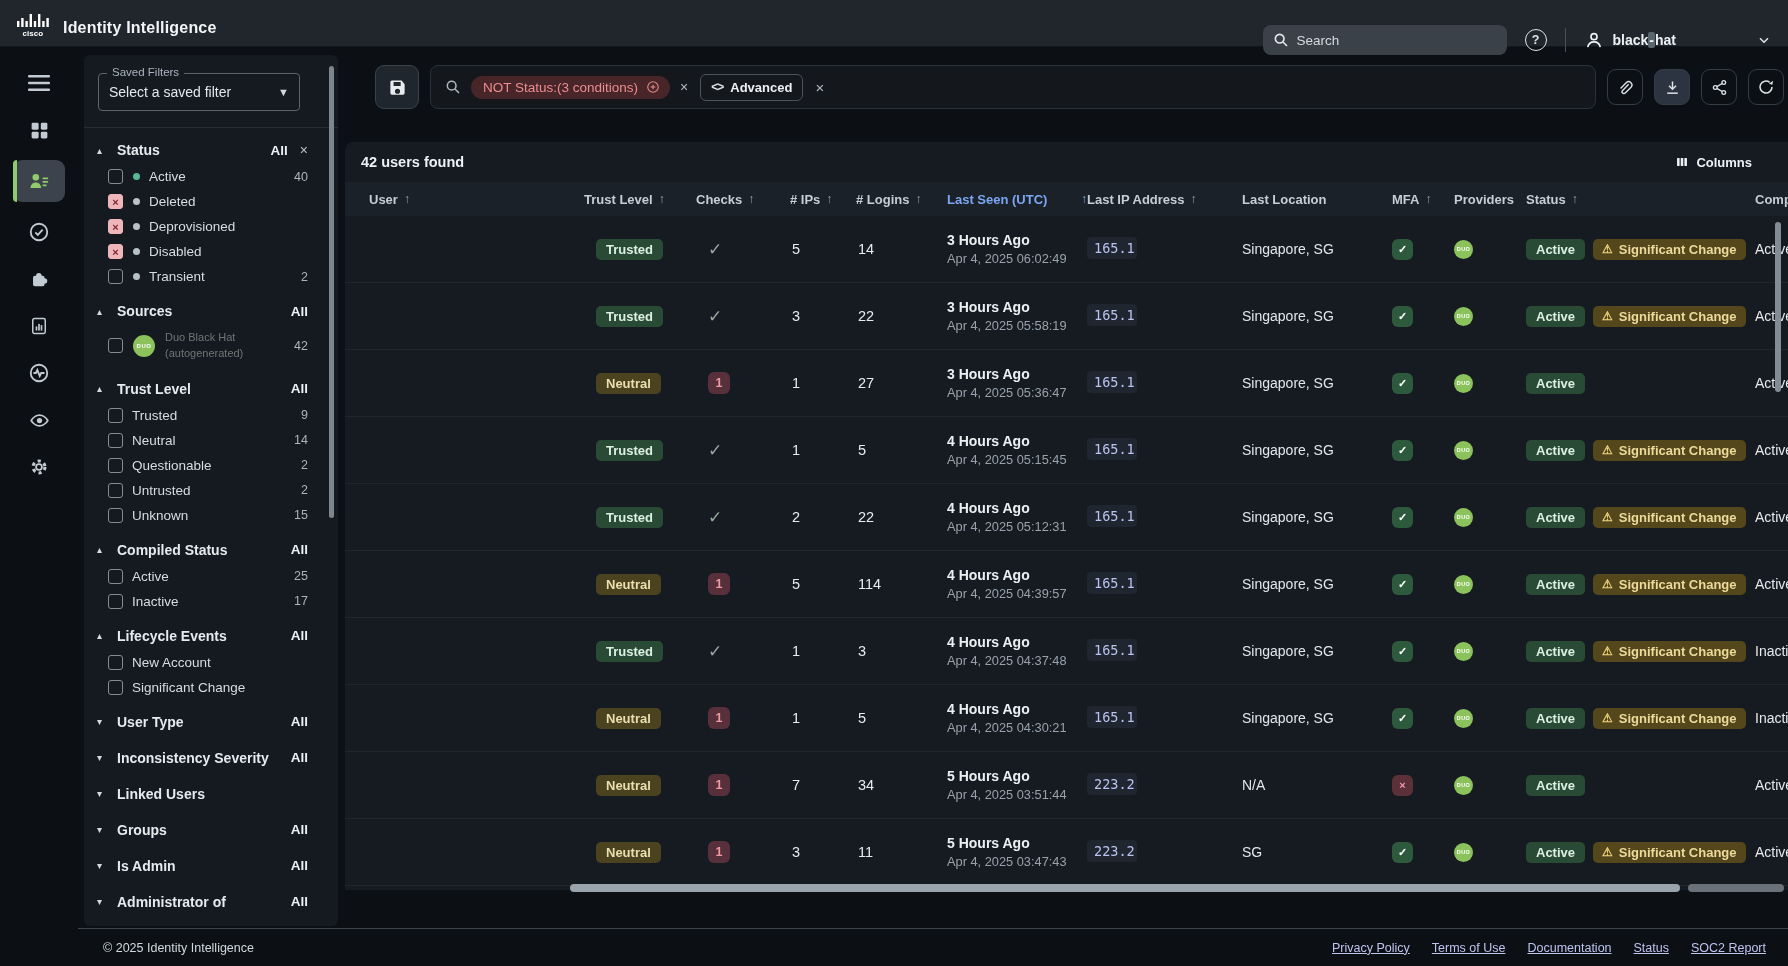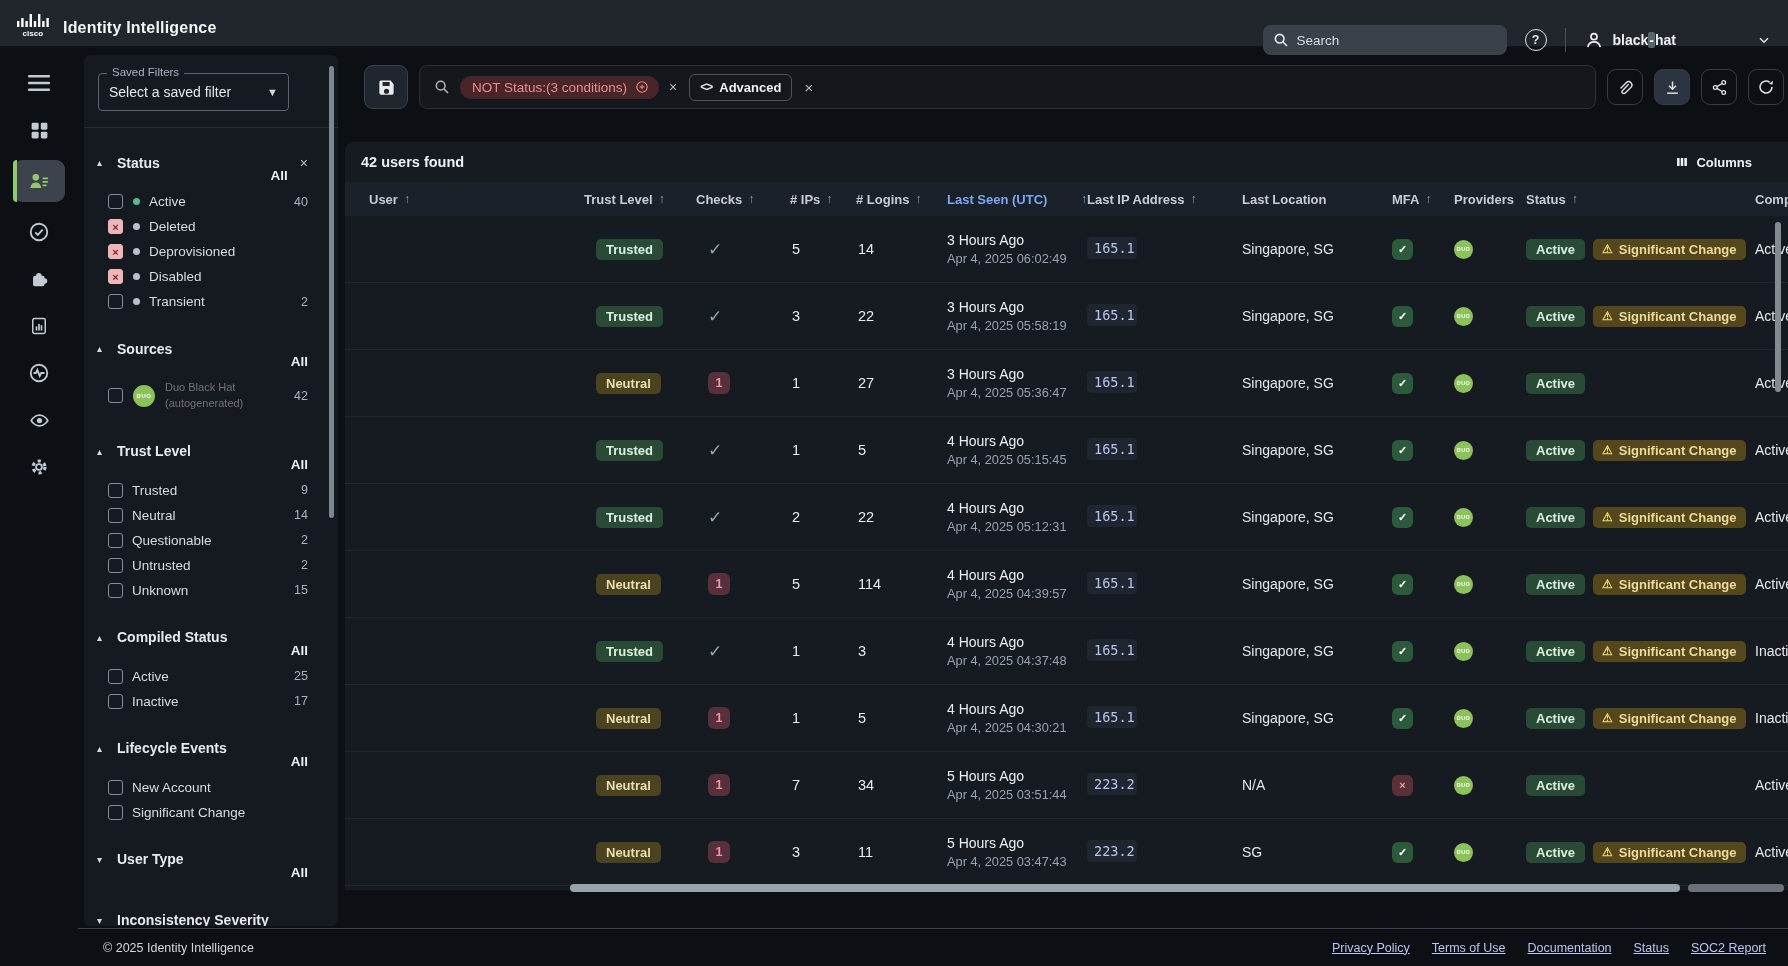--- a/index.html
+++ b/index.html
@@ -26,46 +26,46 @@
 
   
   .rail { position:absolute; top:47px; left:0; width:78px; bottom:0; display:flex; flex-direction:column; align-items:center; padding-top:25px; }
   .rail-item { height:22px; margin-bottom:25px; color:#c3cad2; display:flex; align-items:center; justify-content:center; cursor:pointer; }
   .rail-item.active { width:52px; height:42px; background:#3c434c; border-radius:9px; position:relative; margin-top:-6px; margin-bottom:19px; }
   .rail-item.active::before { content:""; position:absolute; left:0; top:0; bottom:0; width:4px; border-radius:9px 0 0 9px; background:#8fcb6d; }
   .rail-item.active svg { color:#8fcb6d; }
 
   
   .filter-panel { position:absolute; left:84px; top:55px; width:254px; height:871px; background:#151a21; border-radius:6px; overflow:hidden; font-size:13.5px; }
-  .saved { margin:18px 49px 0 14px; position:relative; border:1px solid #5b636d; border-radius:4px; height:38px; display:flex; align-items:center; padding:0 10px; cursor:pointer; }
+  .saved { margin:18px 38px 0 14px; position:relative; border:1px solid #5b636d; border-radius:4px; height:38px; display:flex; align-items:center; padding:0 10px; cursor:pointer; }
   .saved-label { position:absolute; top:-8px; left:8px; background:#151a21; padding:0 5px; font-size:11.5px; color:#aab3bd; }
   .saved-value { font-size:14px; color:#e4e8ec; flex:1; }
   .saved-chev { color:#d2d8de; font-size:11px; }
   .saved-divider { height:1px; background:#262d35; margin:16px 0 4px; }
   .fsection { margin-top:8px; }
   .fhead { display:flex; align-items:center; padding:6px 30px 6px 13px; cursor:pointer; }
   .fhead .chev { width:14px; font-size:10px; color:#d4dade; flex:none; }
   .fhead .flabel { margin-left:6px; font-size:14px; font-weight:700; color:#e6eaed; flex:1; }
-  .fhead .fall { font-size:13.5px; font-weight:700; color:#eef1f4;margin-top:26px; }
+  .fhead .fall { font-size:13.5px; font-weight:700; color:#eef1f4; }
   .fhead .fclear { margin-left:12px; color:#b9c1c8; font-size:14px; line-height:1; font-weight:400; }
   .fitem { display:flex; align-items:center; padding:4px 30px 4px 24px; min-height:25px; cursor:pointer; }
   .cbox { width:15px; height:15px; border:1.5px solid #828c96; border-radius:3px; flex:none; display:flex; align-items:center; justify-content:center; font-size:11px; font-weight:700; color:transparent; }
   .cbox[data-variant="excluded"] { background:#efb6ba; border-color:#efb6ba; color:#7c2730; }
   .dot { display:none; width:7px; height:7px; border-radius:50%; margin-left:10px; flex:none; }
   .dot[data-variant="teal"] { display:block; background:#57b894; }
   .dot[data-variant="gray"] { display:block; background:#b9c1c8; }
   .ilabel { margin-left:9px; color:#d6dce1; font-size:13.5px; }
   .icount { margin-left:auto; color:#aab4bd; font-size:12.5px; }
   .source-item { display:flex; align-items:center; padding:5px 30px 5px 24px; cursor:pointer; }
   .duo-circle { width:22px; height:22px; border-radius:50%; background:#8bc25b; color:#fff; font-size:6px; font-weight:700; display:flex; align-items:center; justify-content:center; letter-spacing:.5px; margin-left:10px; flex:none; }
   .source-name { margin-left:10px; color:#737373; font-size:11px; line-height:1.45; }
   .panel-vscroll { position:absolute; left:329px; top:66px; width:5px; height:452px; background:#7d858e; border-radius:3px; }
 
   
-  .toolbar { position:absolute; left:364px; top:64px; right:4px; height:46px; display:flex; align-items:center; gap:11px; }
+  .toolbar { position:absolute; left:375px; top:64px; right:4px; height:46px; display:flex; align-items:center; gap:11px; }
   .icon-btn { width:44px; height:44px; border:1px solid #3a424a; background:#20262e; border-radius:9px; display:flex; align-items:center; justify-content:center; color:#e2e7eb; cursor:pointer; flex:none; }
   .icon-btn.small { width:36px; height:36px; background:transparent; border-color:#343c44; }
   .icon-btn.highlight { background:#2b3440; }
   .search-shell { flex:1; height:44px; background:#14181d; border:1px solid #2a3138; border-radius:8px; display:flex; align-items:center; padding:0 12px 0 14px; gap:10px; }
   .chip { display:flex; align-items:center; gap:8px; background:#472529; border-radius:13px; padding:4px 10px 4px 12px; color:#ec8e8e; font-size:13.5px; flex:none; }
   .chip svg { flex:none; }
   .chip-x { color:#b3bbc2; font-size:14px; margin:0 2px 0 0; cursor:pointer; }
   .search-shell input { flex:1; background:transparent; border:none; outline:none; color:#e7eaee; font-size:14px; font-family:"Liberation Sans",sans-serif; }
   .search-shell input::placeholder { color:#8e98a2; }
   .advanced-btn { display:flex; align-items:center; gap:7px; border:1px solid #4a525b; border-radius:6px; padding:5px 10px; color:#eef1f4; font-size:13px; font-weight:700; cursor:pointer; flex:none; }
@@ -89,21 +89,21 @@
   .td.num { font-size:14.5px; padding-left:6px; color:#e9ecef; }
   .badge { display:inline-flex; align-items:center; padding:3px 10px; border-radius:5px; font-size:13px; font-weight:600; }
   .badge[data-variant="trusted"], .badge.green { background:#294b36; color:#dcefe1; }
   .badge[data-variant="neutral"] { background:#4b421f; color:#eadfae; }
   .td-trust { padding-left:12px; }
   .td-checks { padding-left:12px; }
   .check-glyph { display:none; color:#97a89f; font-size:17px; }
   .td-checks[data-variant="pass"] .check-glyph { display:inline; }
   .fail-chip { display:none; width:22px; height:22px; background:#57303b; color:#ec9aa6; border-radius:6px; align-items:center; justify-content:center; font-size:12.5px; font-weight:700; }
   .td-checks[data-variant="fail"] .fail-chip { display:flex; }
-  .td-seen .rel { font-size:14px; font-weight:400; color:#eceff1; }
+  .td-seen .rel { font-size:14px; font-weight:700; color:#eceff1; }
   .td-seen .abs { font-size:12.8px; color:#98a2ac; margin-top:3px; }
   .ip-chip { display:inline-block; font-family:"DejaVu Sans Mono", monospace; font-size:13.5px; color:#b9c3f0; background:#20262f; padding:3px 7px; border-radius:4px; max-width:50px; overflow:hidden; white-space:nowrap; }
   .mfa-box { width:21px; height:21px; border-radius:6px; display:flex; align-items:center; justify-content:center; font-size:11px; font-weight:700; }
   .mfa-box .m-pass, .mfa-box .m-fail { display:none; }
   .mfa-box[data-variant="pass"] { background:#2d5a3d; color:#fff; }
   .mfa-box[data-variant="pass"] .m-pass { display:block; }
   .mfa-box[data-variant="fail"] { background:#5c3039; color:#eb9aa6; }
   .mfa-box[data-variant="fail"] .m-fail { display:block; }
   .duo-icon { width:19px; height:19px; border-radius:50%; background:#8bc25b; color:#fff; font-size:5.5px; font-weight:700; display:flex; align-items:center; justify-content:center; letter-spacing:.4px; }
   .td-status { display:flex; gap:8px; align-items:center; }

